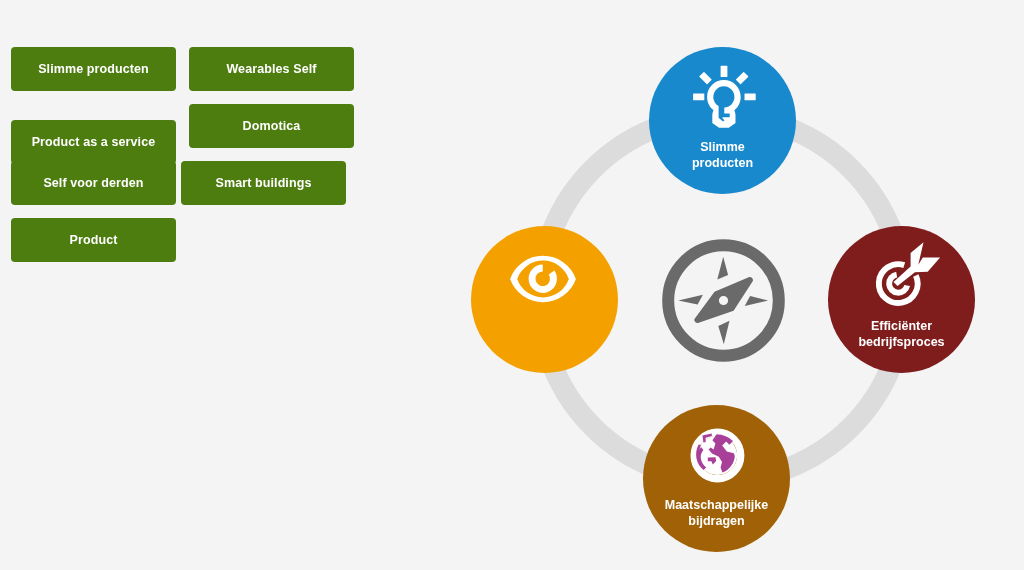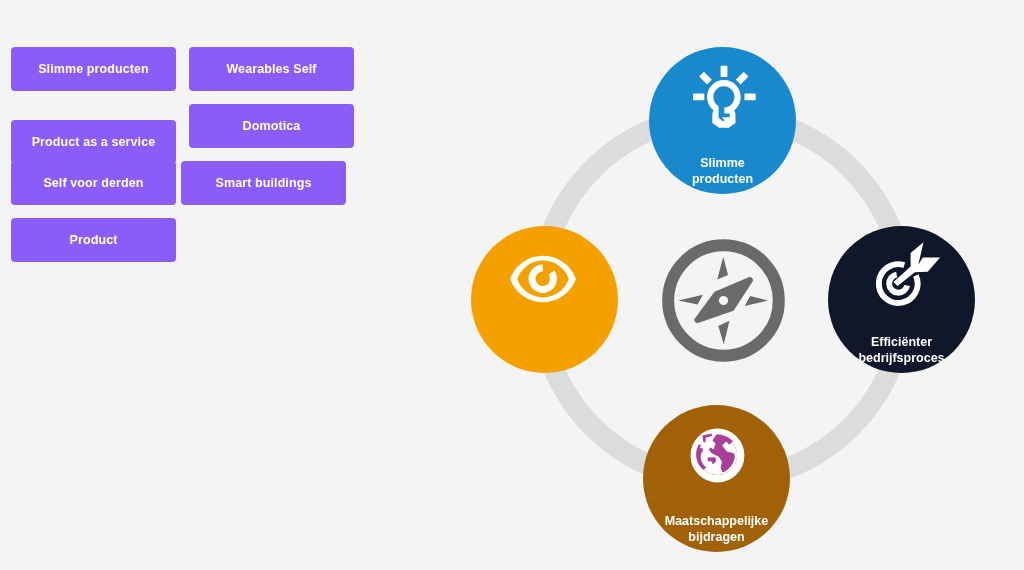--- a/index.html
+++ b/index.html
@@ -11,21 +11,21 @@
     -webkit-font-smoothing:antialiased;
   }
   .page{position:relative;width:1024px;height:570px;}
 
   
   .tag-grid{position:absolute;left:11px;top:47px;}
   .tag{
     position:absolute;
     width:165px;height:44px;
     border-radius:4px;
-    background:#8b5cf6;
+    background:#4d7c0f;
     color:#ffffff;
     font-size:12.5px;font-weight:bold;
     display:flex;align-items:center;justify-content:center;
     letter-spacing:0.1px;
     box-sizing:border-box;
   }
 
   
   .diagram{position:absolute;left:0;top:0;width:1024px;height:570px;}
   .ring{
@@ -41,24 +41,23 @@
     width:147px;height:147px;border-radius:50%;
   }
   .node .nicon{position:absolute;left:43px;top:17.5px;line-height:0;}
   .node .nicon-eye{left:36.6px;top:27.3px;}
   .node .nicon-target{left:45px;top:12px;}
   .node .nicon-globe{left:47px;top:23px;}
   .node .label{
     position:absolute;left:0;width:100%;
     color:#fff;font-size:12.5px;font-weight:bold;line-height:15.7px;text-align:center;
     top:93px;
-    margin-top:16px;
   }
   .node-top{left:649px;top:47px;background:#1989ce;}
-  .node-right{left:828px;top:226px;background:#0f172a;}
+  .node-right{left:828px;top:226px;background:#7f1d1d;}
   .node-bottom{left:643px;top:405px;background:#a16207;}
   .node-left{left:471px;top:226px;background:#f4a100;}
   .compass{position:absolute;left:661.6px;top:238.6px;line-height:0;}
 </style>
 </head>
 <body>
 
 <div class="page">
   <div class="tag-grid">
     <div class="tag" style="left:0px;top:0px">

